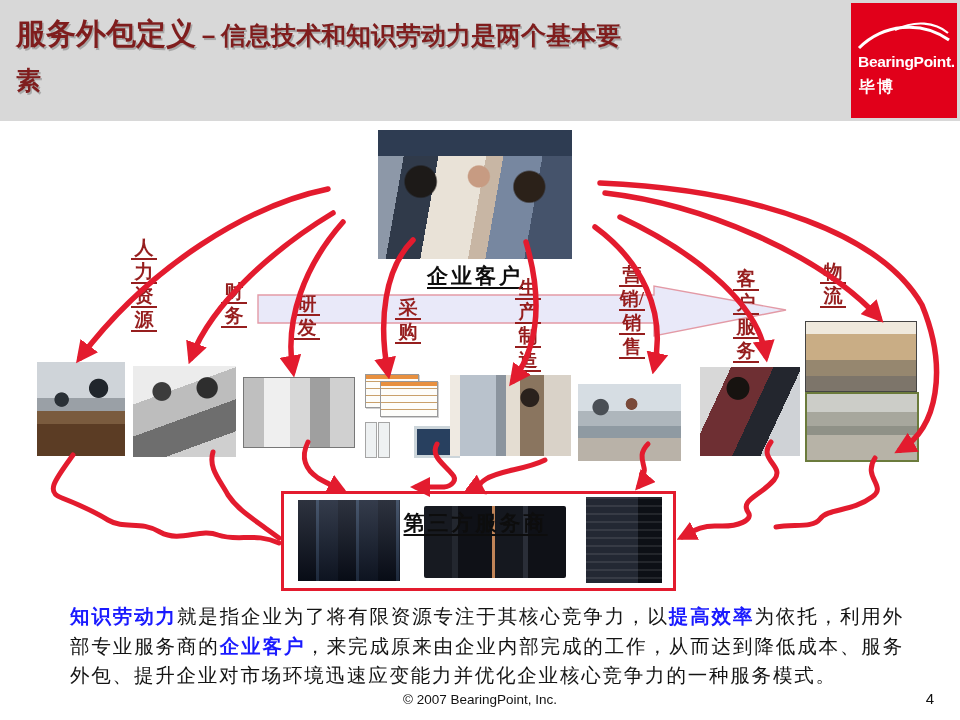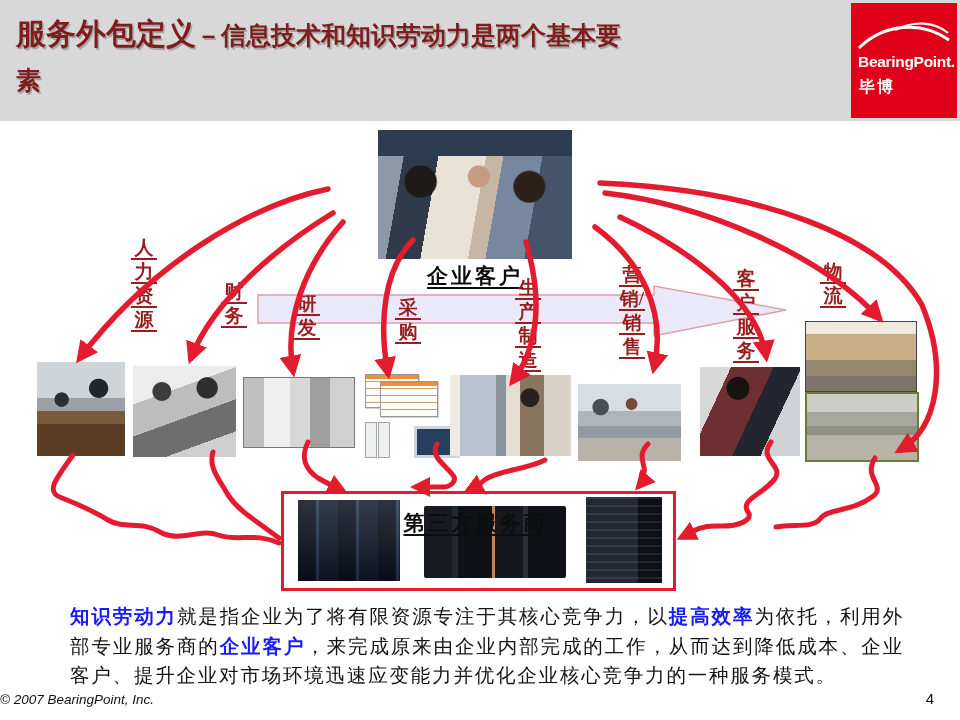--- a/index.html
+++ b/index.html
@@ -76,22 +76,22 @@
     linear-gradient(90deg,#232833 0 68%,#0d1016 68% 100%);}
   
   .band-svg{position:absolute;left:0;top:0;z-index:2;pointer-events:none;}
   .arrow-svg{position:absolute;left:0;top:0;z-index:4;pointer-events:none;}
   
   .definition{position:absolute;left:70px;top:602px;width:834px;z-index:3;
     font-family:"Liberation Serif",serif;font-size:19.5px;line-height:29.5px;
     letter-spacing:1.8px;color:#141414;text-align:justify;margin:0;}
   .definition .em{color:#1a1aff;font-weight:bold;}
   
-  .copyright{position:absolute;left:0;top:692px;width:960px;text-align:left;
-    font-size:13.5px;color:#111;font-style:italic;}
+  .copyright{position:absolute;left:0;top:692px;width:960px;text-align:center;
+    font-size:13.5px;color:#111;}
   .page-num{position:absolute;right:26px;top:690px;font-size:15px;color:#111;}
 </style>
 </head>
 <body>
 
 <div class="stage">
 
   <div class="header">
     <h1 class="title" style="margin:0;">
       <span class="t-lead">服务外包定义</span><span class="t-rest">－信息技术和知识劳动力是两个基本要</span><br>
@@ -202,18 +202,18 @@
       <path d="M213,452 C208,468 220,480 228,495 C238,510 252,518 268,530 L279,538"></path>
       <path marker-end="url(#ah)" d="M308,442 C300,458 306,470 318,478 C328,484 336,487 342,490"></path>
       <path marker-end="url(#ah)" d="M437,444 C430,456 444,464 452,474 C458,480 452,486 444,487 L416,487"></path>
       <path marker-end="url(#ah)" d="M545,460 C525,470 500,470 486,479 C478,484 478,488 482,491"></path>
       <path marker-end="url(#ah)" d="M648,444 C634,458 650,468 642,476 C640,470 646,478 639,486"></path>
       <path marker-end="url(#ah)" d="M771,442 C757,460 786,466 774,480 C760,496 740,500 748,512 C754,520 738,527 718,526 C700,525 692,532 682,537"></path>
       <path d="M875,458 C862,478 888,486 872,497 C852,512 828,508 820,519 C813,528 795,524 776,527"></path>
     </g>
   </svg>
 
-  <p class="definition"><span class="em">知识劳动力</span><span>就是指企业为了将有限资源专注于其核心竞争力，以</span><span class="em">提高效率</span><span>为依托，利用外部专业服务商的</span><span class="em">企业客户</span><span>，来完成原来由企业内部完成的工作，从而达到降低成本、企业客户、提升企业对市场环境迅速应变能力并优化企业核心竞争力的一种服务模式。</span></p>
+  <p class="definition"><span class="em">知识劳动力</span><span>就是指企业为了将有限资源专注于其核心竞争力，以</span><span class="em">提高效率</span><span>为依托，利用外部专业服务商的</span><span class="em">企业客户</span><span>，来完成原来由企业内部完成的工作，从而达到降低成本、服务外包、提升企业对市场环境迅速应变能力并优化企业核心竞争力的一种服务模式。</span></p>
 
   <div class="copyright">© 2007 BearingPoint, Inc.</div>
   <div class="page-num">4</div>
 
 </div>
 
 </body></html>

